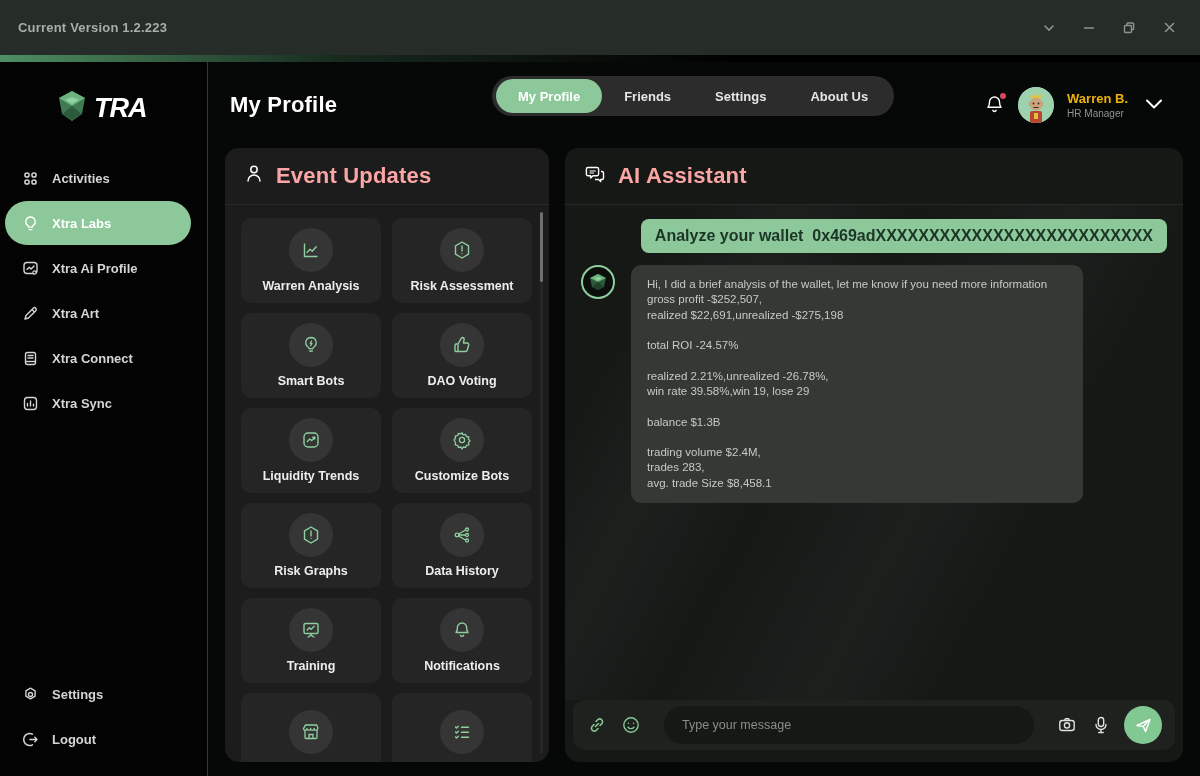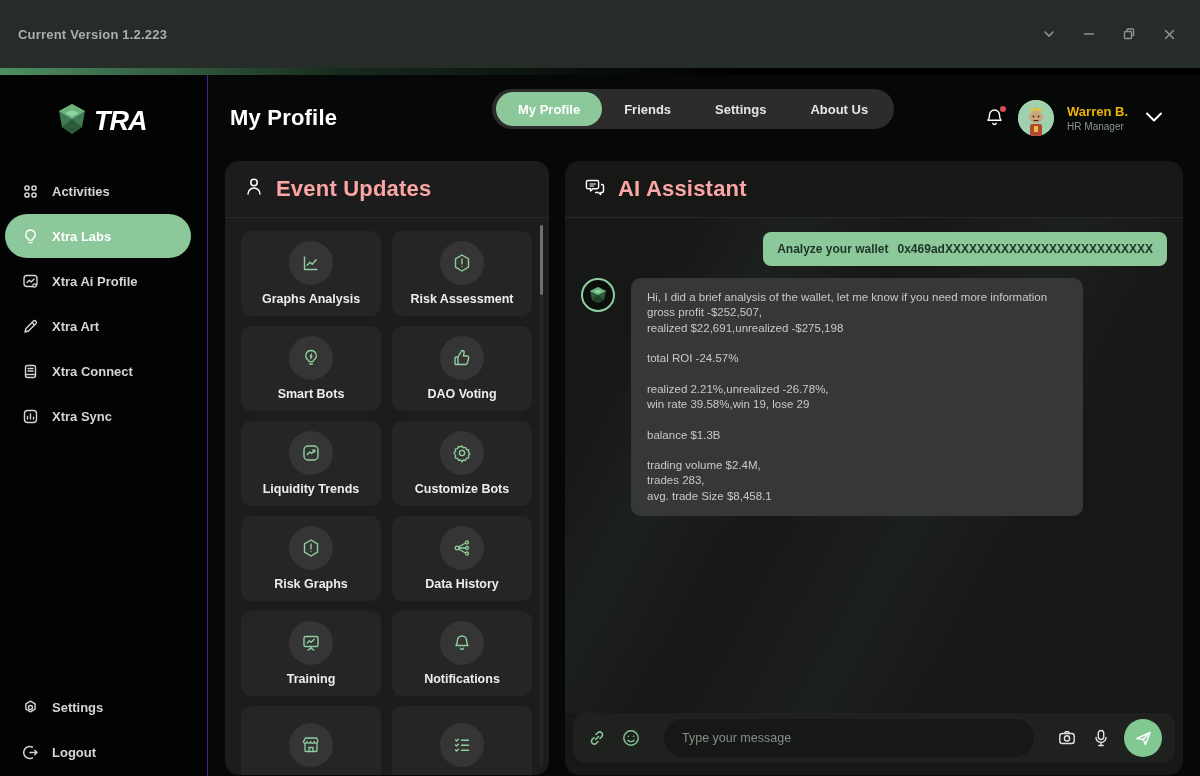--- a/index.html
+++ b/index.html
@@ -1,20 +1,20 @@
 <!DOCTYPE html>
 <html><head>
 <meta charset="utf-8">
 <style>
   * { margin:0; padding:0; box-sizing:border-box; }
   html,body { width:1200px; height:776px; background:#000; overflow:hidden;
     font-family:"Liberation Sans", sans-serif; }
 
   
-  .titlebar { height:68px; background:#262c28; display:flex; align-items:center;
+  .titlebar { height:55px; background:#262c28; display:flex; align-items:center;
     justify-content:space-between; padding:0 18px; }
   .titlebar .version { color:#a9aeaa; font-size:13px; font-weight:700; letter-spacing:.2px; }
   .win-controls { display:flex; align-items:center; gap:14px; }
   .win-btn { width:26px; height:26px; display:flex; align-items:center; justify-content:center;
     color:#8d938e; cursor:pointer; }
   .accent-strip { height:7px;
     background:linear-gradient(90deg,#4e8f63 0%, #35604472 28%, #121b1488 48%, #000 62%); }
 
   
   .app { display:flex; height:714px; background:#060707; }
@@ -74,21 +74,21 @@
     border-radius:2px; cursor:pointer; }
 
   
   .assistant { flex:1; background:#161816; display:flex; flex-direction:column; }
   .chat-area { flex:1; position:relative; padding:14px 16px 0 16px;
     background:
       linear-gradient(118deg, rgba(140,170,150,0) 14%, rgba(140,170,150,.055) 26%,
         rgba(0,0,0,0) 40%, rgba(140,170,150,.05) 58%, rgba(0,0,0,0) 72%); }
   .msg-user { display:flex; justify-content:flex-end; }
   .bubble-user { background:#8cc89a; color:#1d3527; border-radius:8px; height:34px;
-    display:flex; align-items:center; padding:0 14px; font-size:12px; font-weight:700; gap:9px; }
+    display:flex; align-items:center; padding:0 14px; font-size:16px; font-weight:700; gap:9px; }
   .msg-ai { display:flex; margin-top:12px; align-items:flex-start; gap:16px; }
   .ai-avatar { width:34px; height:34px; border-radius:50%; background:#0b0e0b;
     border:2px solid #8fcf9f; display:flex; align-items:center; justify-content:center; flex:0 0 34px; }
   .bubble-ai { background:#363836; border-radius:10px; padding:12px 16px; width:452px;
     color:#c6c9c6; font-size:11.5px; line-height:1.33; white-space:pre-line; }
   .input-bar { margin:0 8px 12px 8px; height:50px; background:#1e211e; border-radius:12px;
     display:flex; align-items:center; padding:0 13px; gap:12px; }
   .input-field { flex:1; height:38px; background:#151815; border:none; border-radius:20px;
     padding:0 18px; color:#cfd2cf; font-size:12.5px; font-family:"Liberation Sans",sans-serif;
     outline:none; margin:0 10px; }
@@ -289,21 +289,21 @@
 
         <div class="cards">
 
           <div class="card">
             <div class="icon-circle">
               <svg width="20" height="20" viewBox="0 0 20 20" fill="none" stroke="#8fcf9f" stroke-width="1.4">
                   <path d="M3.5 3.5v13h13"></path>
                   <path d="M6 12.5l3-3.2 2.2 2 4-4.5" stroke-linecap="round" stroke-linejoin="round"></path>
                 </svg>
             </div>
-            <div class="label">Graphs Analysis</div>
+            <div class="label">Warren Analysis</div>
           </div>
 
           <div class="card">
             <div class="icon-circle">
               <svg width="20" height="20" viewBox="0 0 20 20" fill="none" stroke="#8fcf9f" stroke-width="1.4">
                   <path d="M10 2l6.5 3.8v8.4L10 18l-6.5-3.8V5.8z" stroke-linejoin="round"></path>
                   <path d="M10 6v5" stroke-linecap="round"></path>
                   <circle cx="10" cy="13.6" r="0.7" fill="#8fcf9f" stroke="none"></circle>
                 </svg>
             </div>

